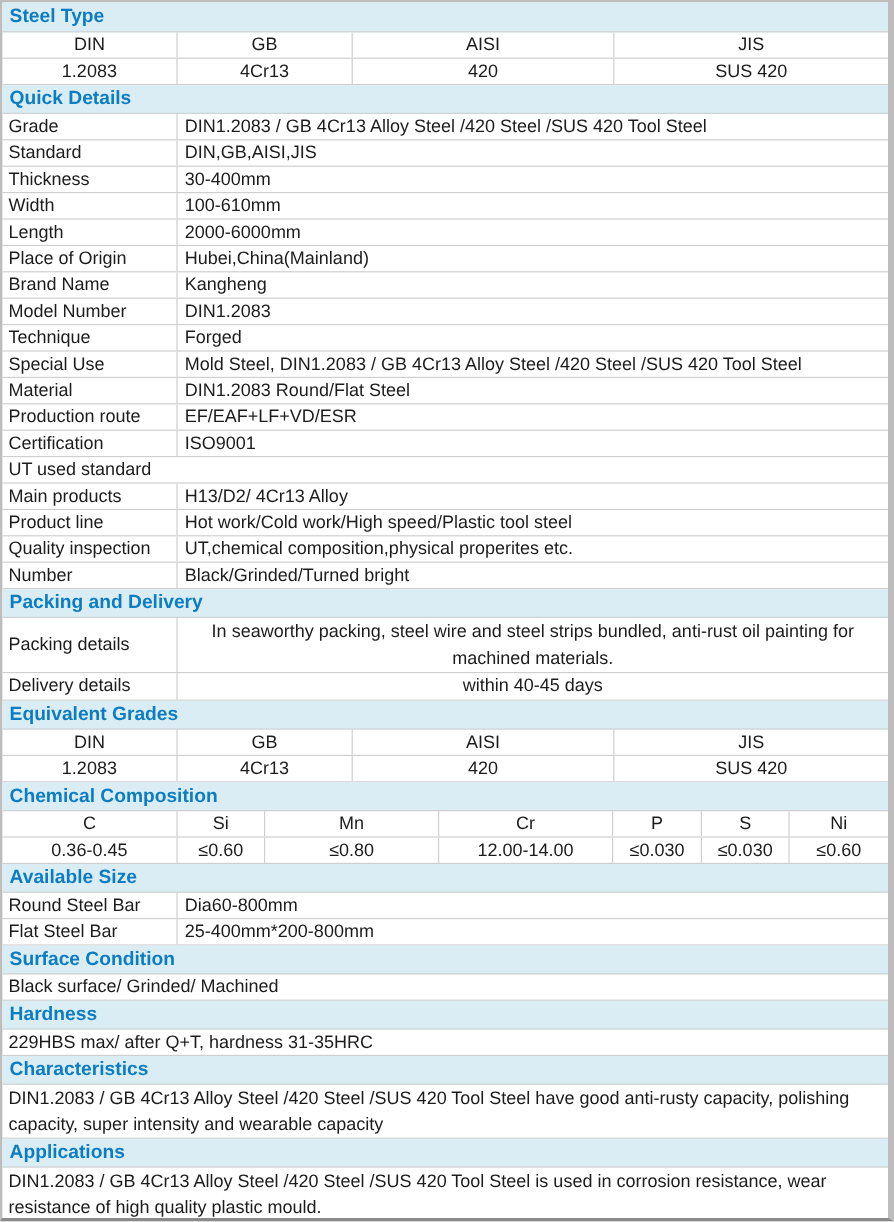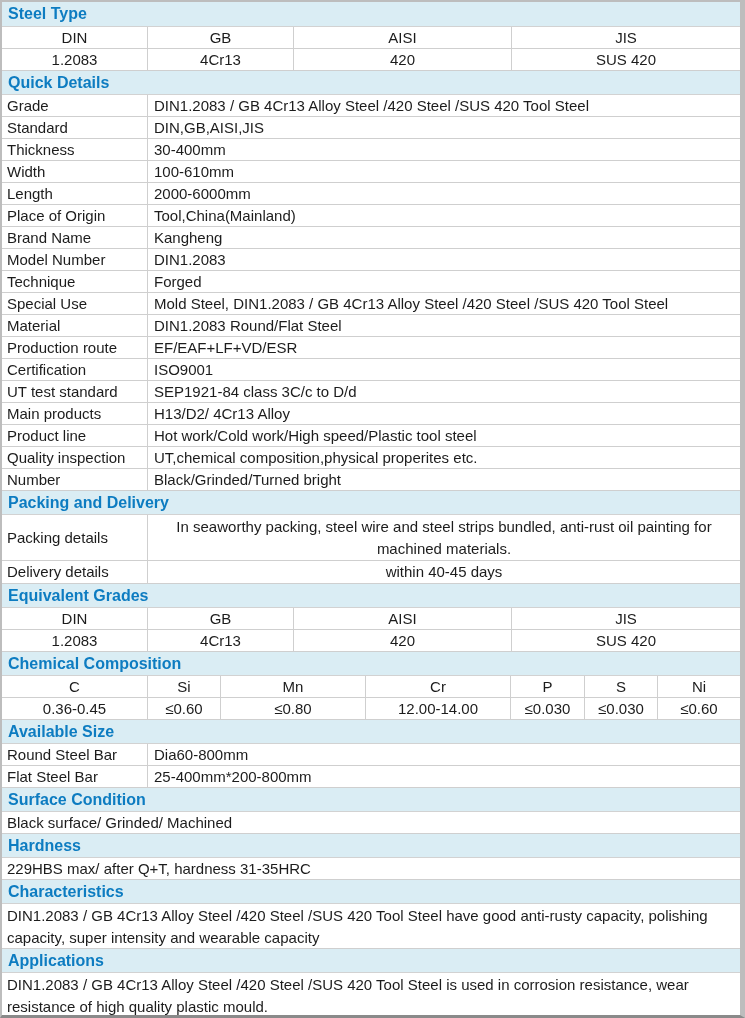--- a/index.html
+++ b/index.html
@@ -72,21 +72,21 @@
   <div class="row h22">
     <div class="cell kv-key">Width</div>
     <div class="cell kv-val">100-610mm</div>
   </div>
   <div class="row h22">
     <div class="cell kv-key">Length</div>
     <div class="cell kv-val">2000-6000mm</div>
   </div>
   <div class="row h22">
     <div class="cell kv-key">Place of Origin</div>
-    <div class="cell kv-val">Tool,China(Mainland)</div>
+    <div class="cell kv-val">Hubei,China(Mainland)</div>
   </div>
   <div class="row h22">
     <div class="cell kv-key">Brand Name</div>
     <div class="cell kv-val">Kangheng</div>
   </div>
   <div class="row h22">
     <div class="cell kv-key">Model Number</div>
     <div class="cell kv-val">DIN1.2083</div>
   </div>
   <div class="row h22">
@@ -103,22 +103,21 @@
   </div>
   <div class="row h22">
     <div class="cell kv-key">Production route</div>
     <div class="cell kv-val">EF/EAF+LF+VD/ESR</div>
   </div>
   <div class="row h22">
     <div class="cell kv-key">Certification</div>
     <div class="cell kv-val">ISO9001</div>
   </div>
   <div class="row h22">
-    <div class="cell kv-key">UT test standard</div>
-    <div class="cell kv-val">SEP1921-84 class 3C/c to D/d</div>
+    <div class="cell kv-key">UT used standard</div>
   </div>
   <div class="row h22">
     <div class="cell kv-key">Main products</div>
     <div class="cell kv-val">H13/D2/ 4Cr13 Alloy</div>
   </div>
   <div class="row h22">
     <div class="cell kv-key">Product line</div>
     <div class="cell kv-val">Hot work/Cold work/High speed/Plastic tool steel</div>
   </div>
   <div class="row h22">

